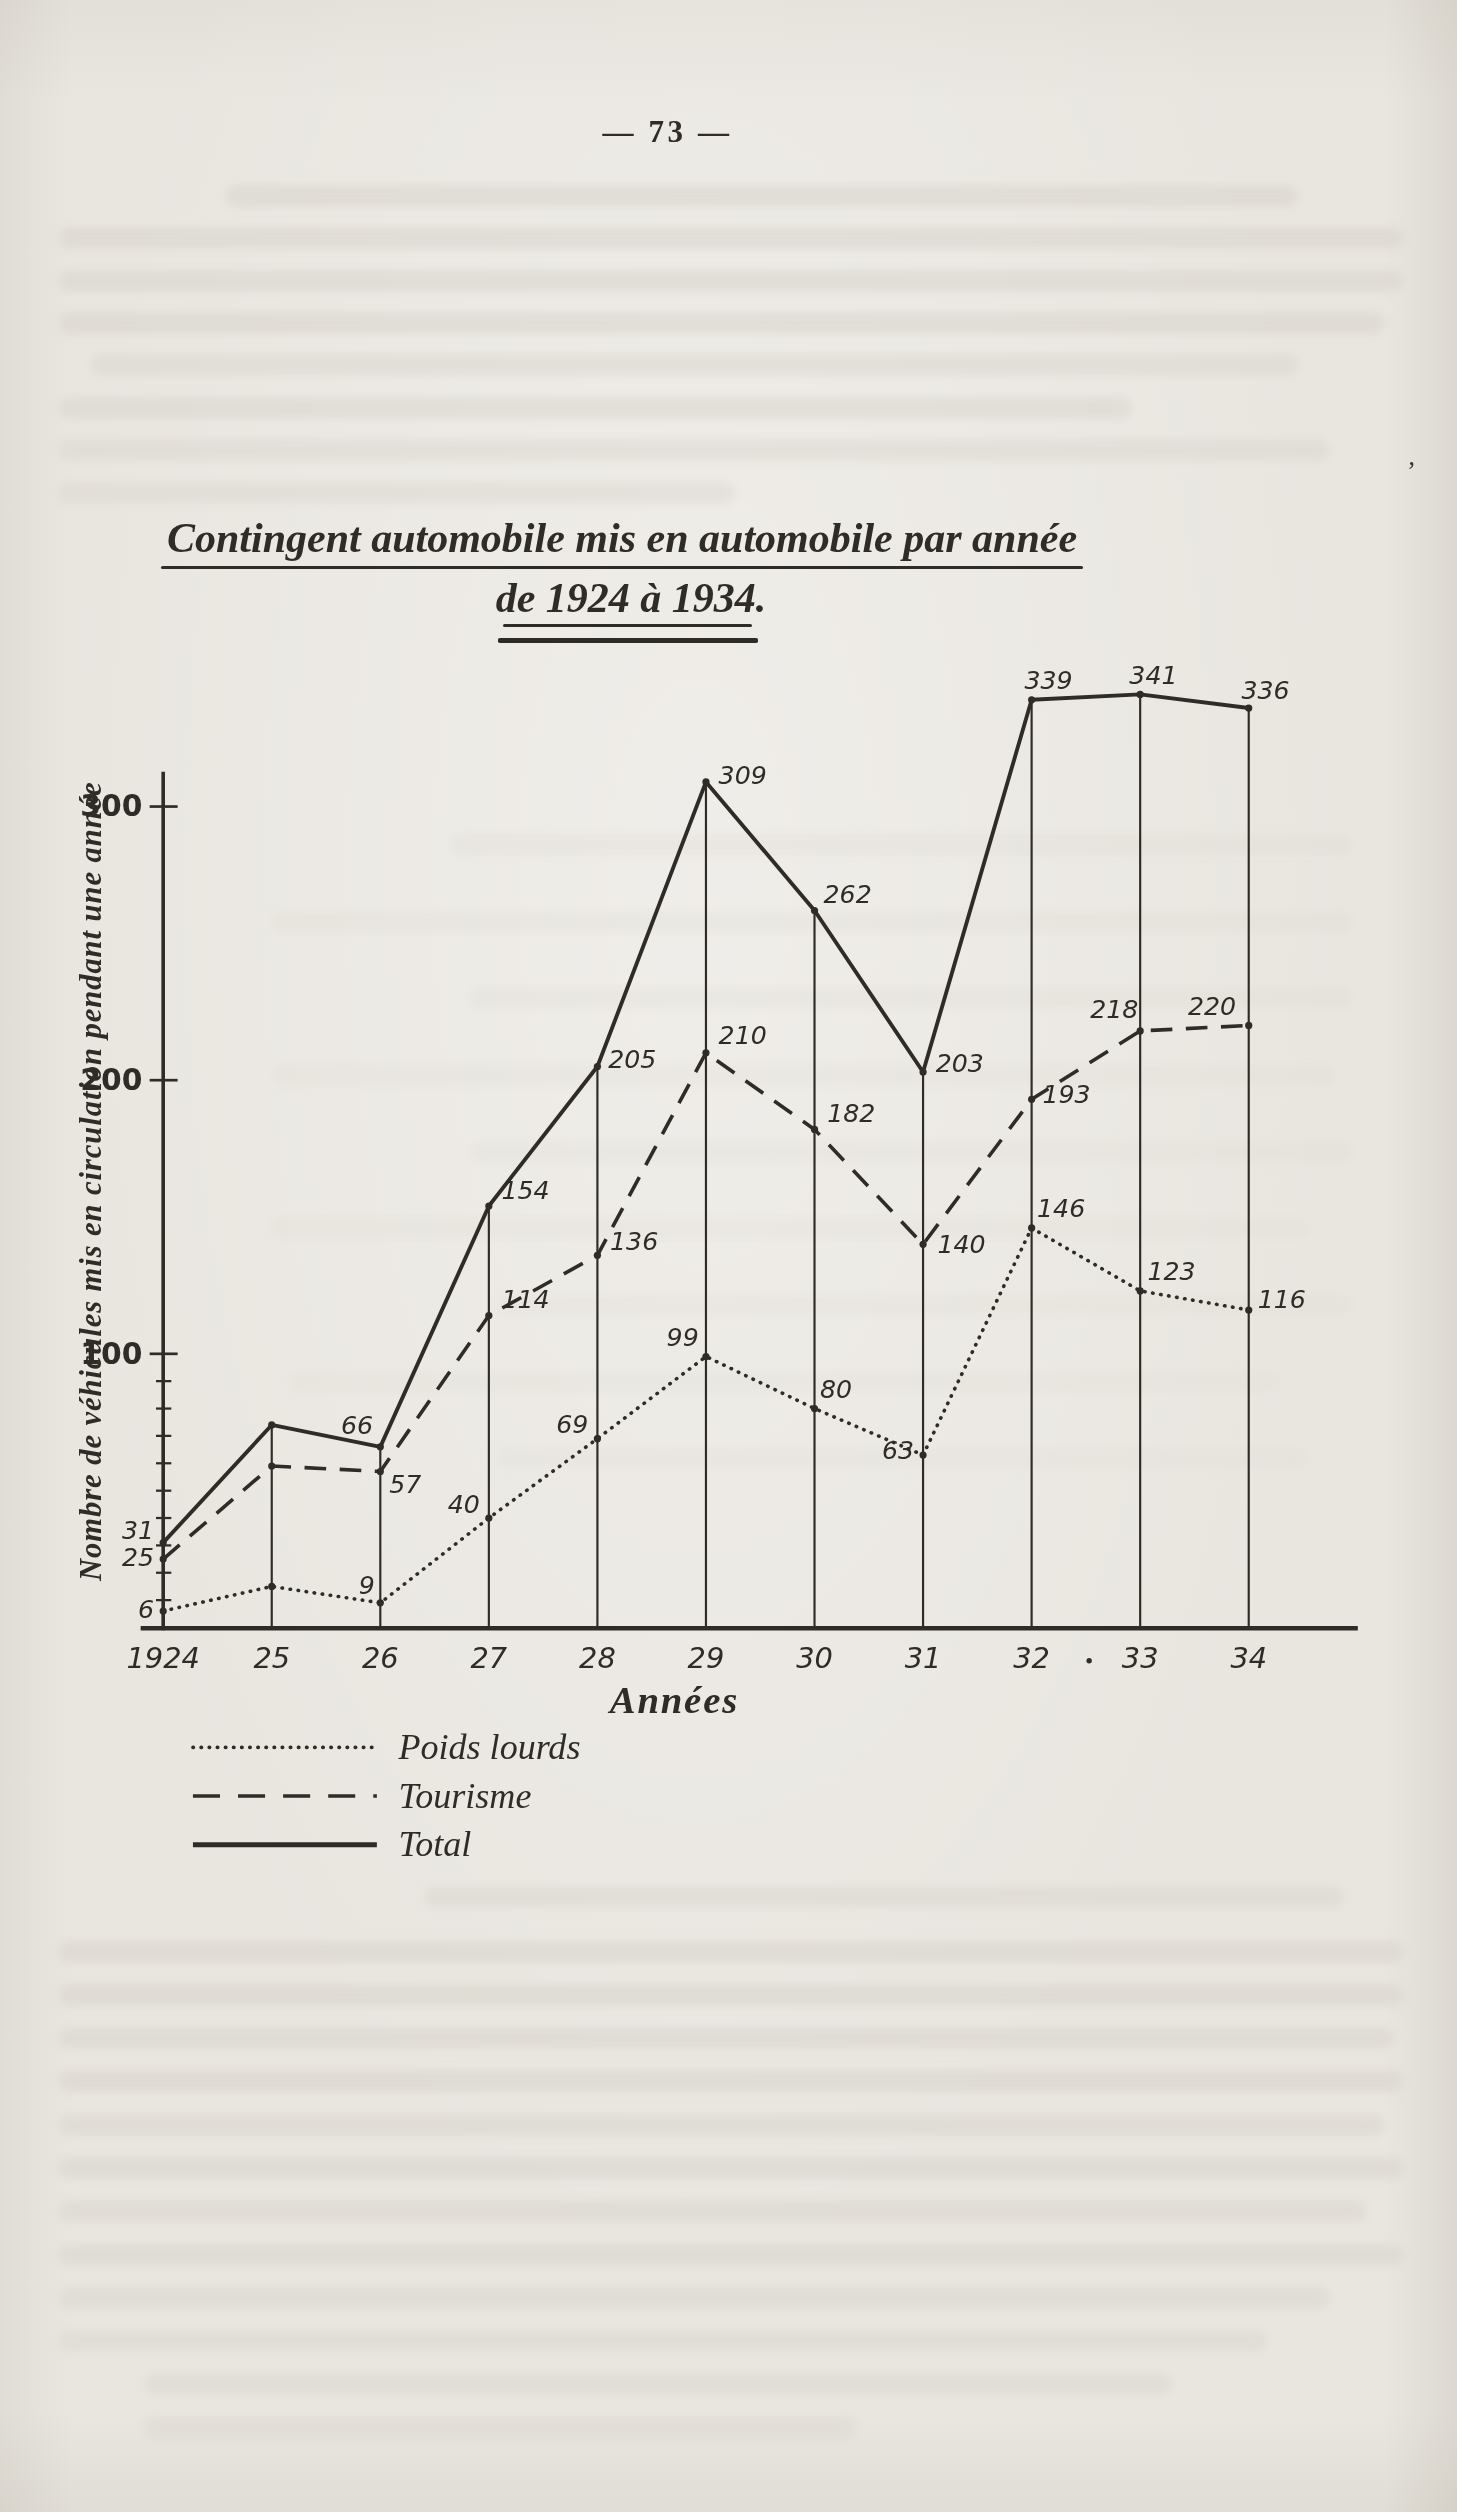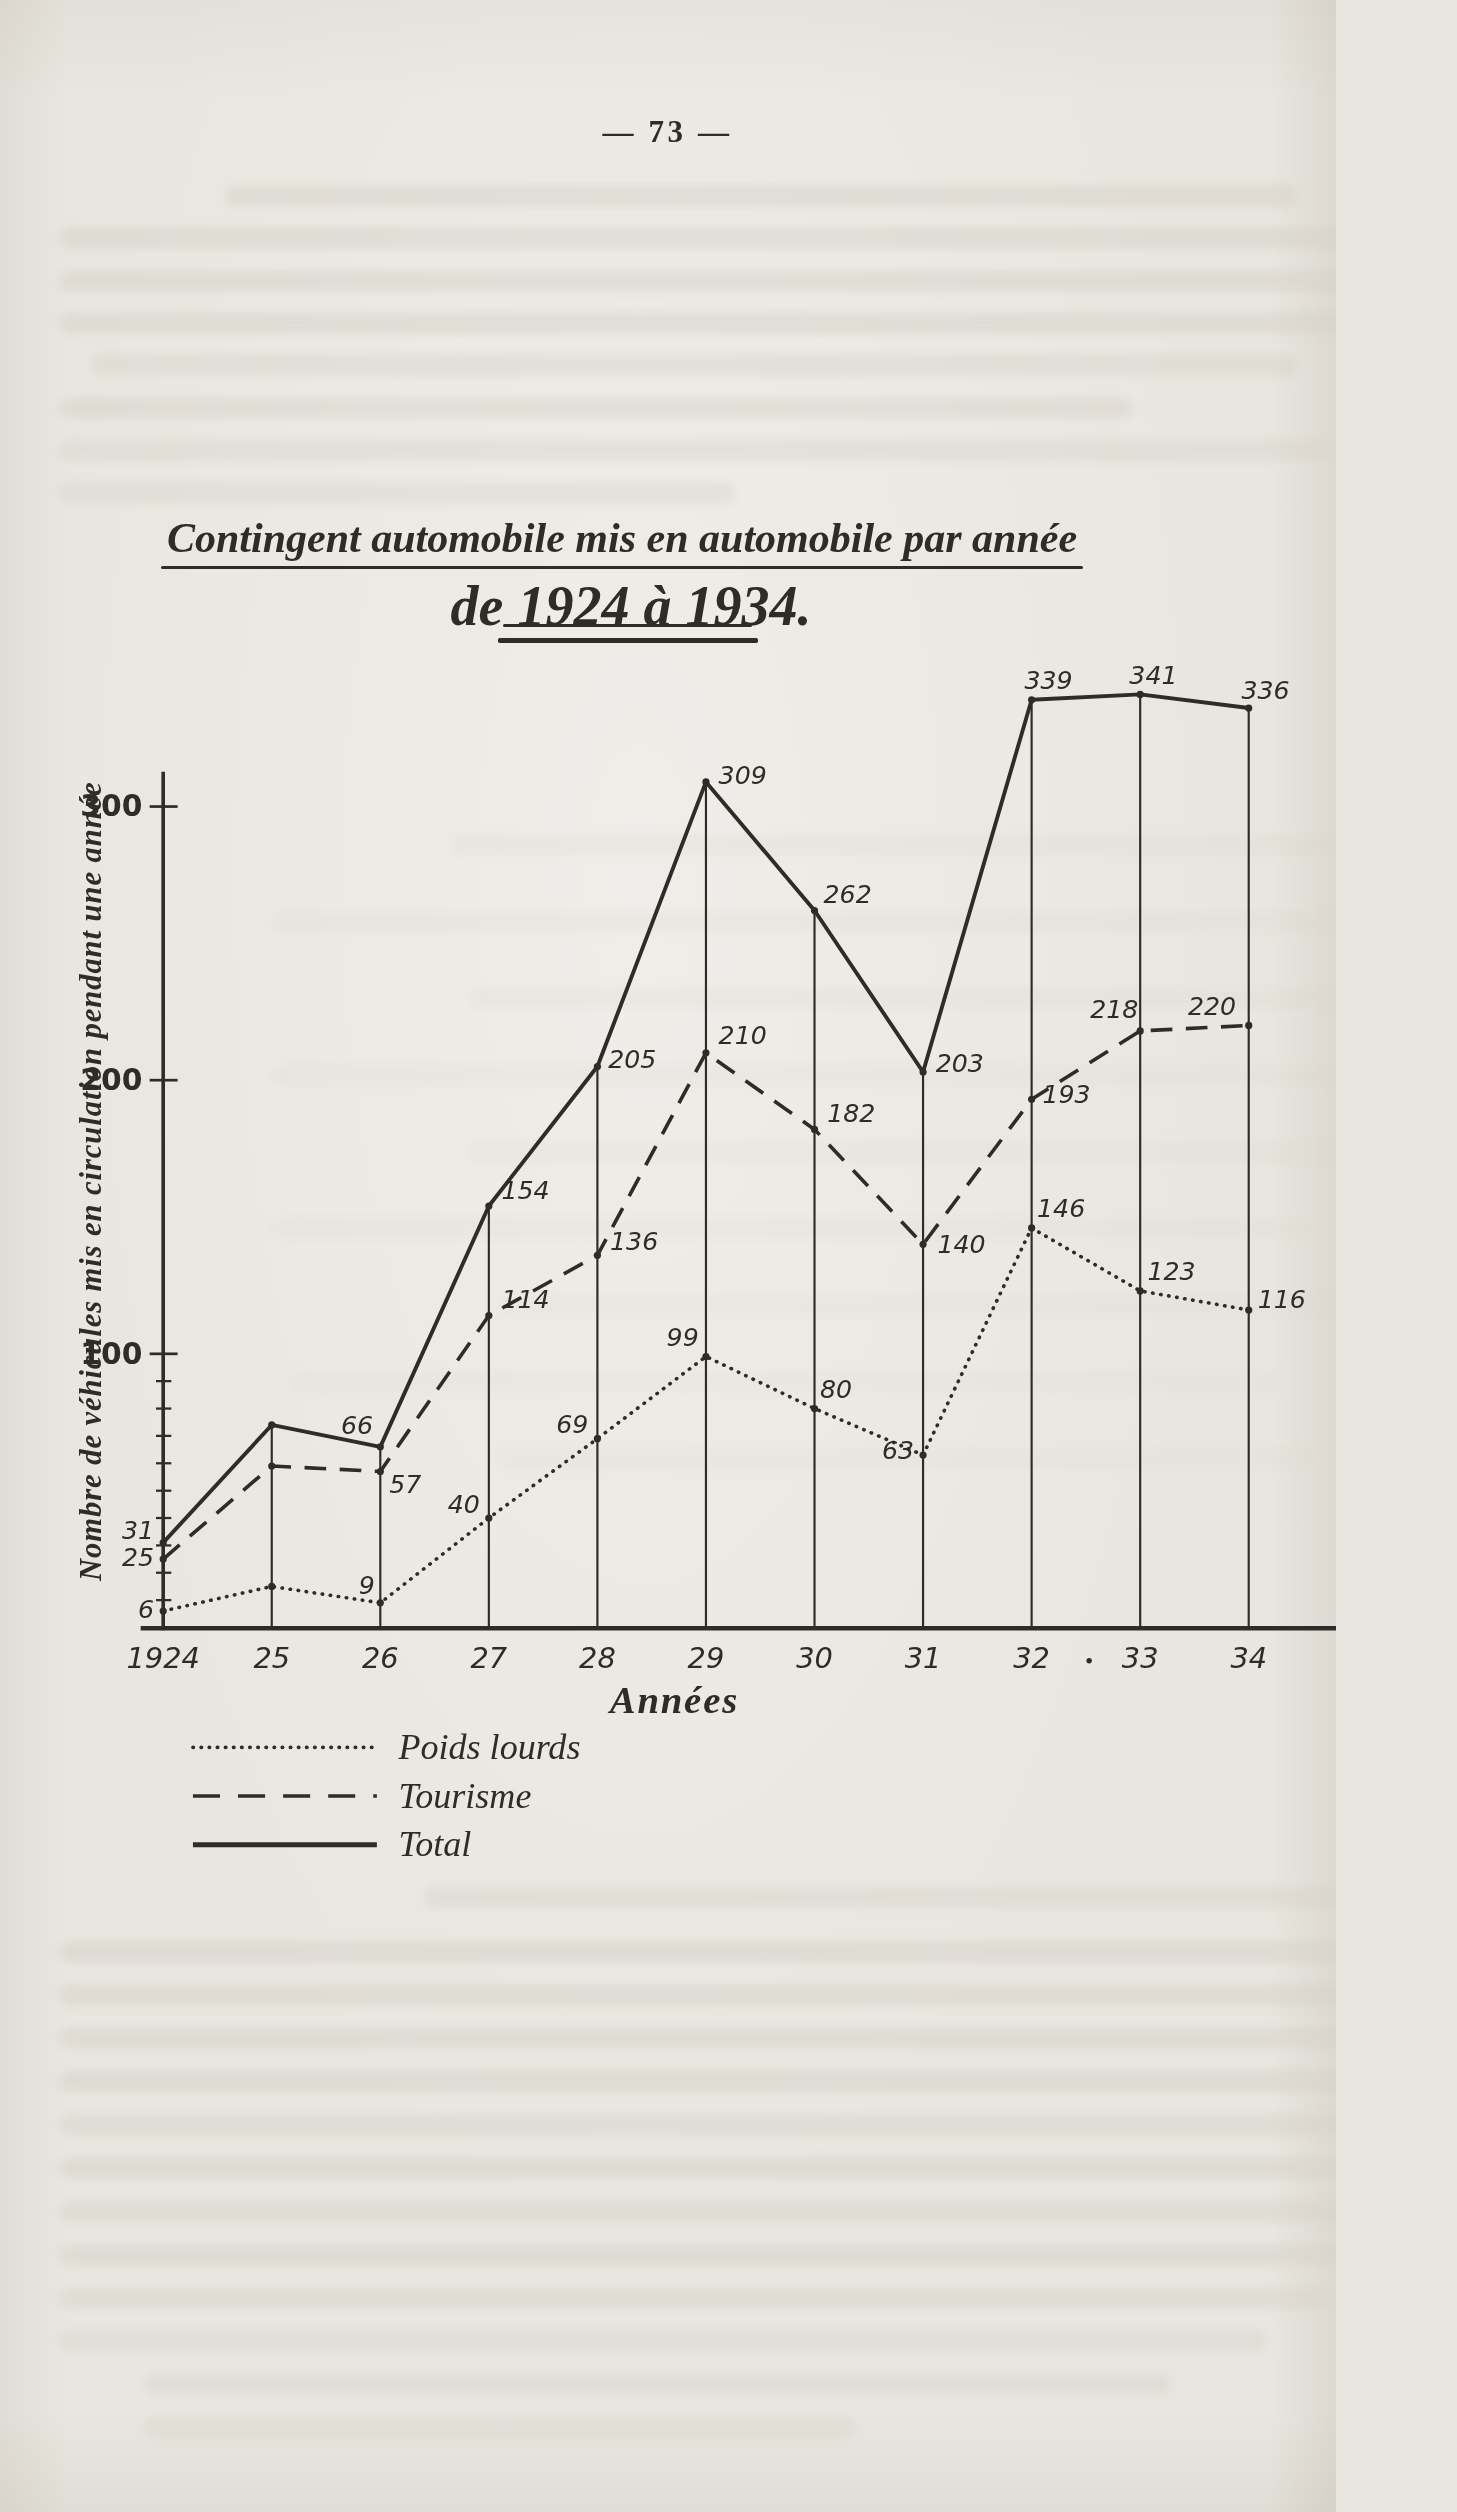--- a/index.html
+++ b/index.html
@@ -1,28 +1,28 @@
 <!DOCTYPE html>
 <html style="font-size:14.4px"><head>
 <meta charset="utf-8">
 <style>
   html,body{margin:0;padding:0;background:#e9e6e0;}
-  .page{position:relative;width:1336px;height:2512px;overflow:hidden;color:#2f2c27;
+  .page{position:relative;width:1457px;height:2512px;overflow:hidden;color:#2f2c27;
     font-family:"Liberation Serif",serif;background-color:#e9e6e0;
     background-image:
       radial-gradient(ellipse at 48% 35%, rgba(255,255,255,.30), rgba(255,255,255,0) 62%),
       linear-gradient(90deg, rgba(110,100,80,.07), rgba(0,0,0,0) 5%, rgba(0,0,0,0) 95%, rgba(110,100,80,.10)),
       linear-gradient(180deg, rgba(110,100,80,.05), rgba(0,0,0,0) 4%, rgba(0,0,0,0) 96%, rgba(110,100,80,.07));}
   .band{position:absolute;height:21.6px;background:#d6d2c9;border-radius:10.8px;filter:blur(4.5px);}
   .pagenum{position:absolute;top:114px;left:0;width:1335px;text-align:center;
     font-size:31px;font-weight:bold;letter-spacing:3.6px;}
   .title1{position:absolute;top:514px;left:126px;width:992px;text-align:center;
     font-style:italic;font-size:42px;font-weight:bold;white-space:nowrap;}
   .title2{position:absolute;top:574px;left:126px;width:1010px;text-align:center;
-    font-style:italic;font-size:56px;font-weight:bold;}
+    font-style:italic;font-size:42px;font-weight:bold;}
   .rule{position:absolute;background:#2f2c27;border-radius:1.8px;}
   .speck{position:absolute;font-size:27px;color:#3a362f;}
   svg{position:absolute;left:0;top:0;}
 </style>
 </head>
 <body>
 
 <div class="page">
   <div id="bleed">
       <div class="band" style="top: 185px; left: 225px; width: 1073px; opacity: 0.5;"></div>

